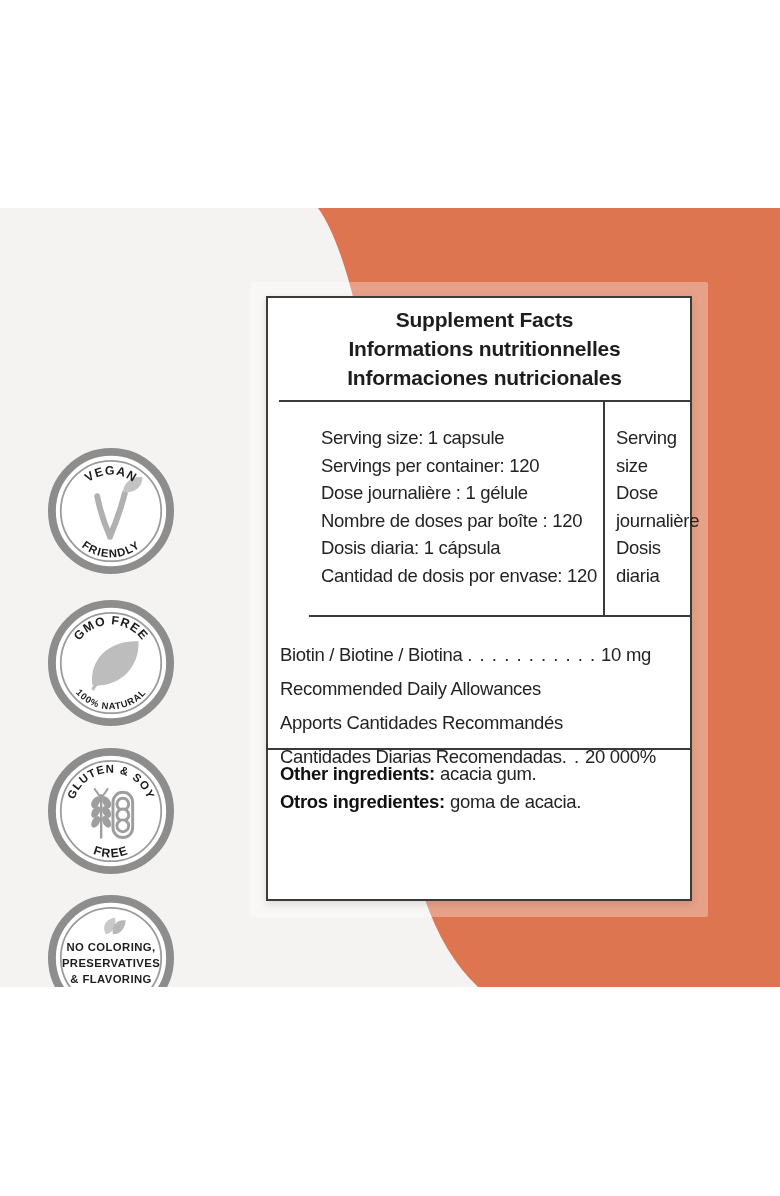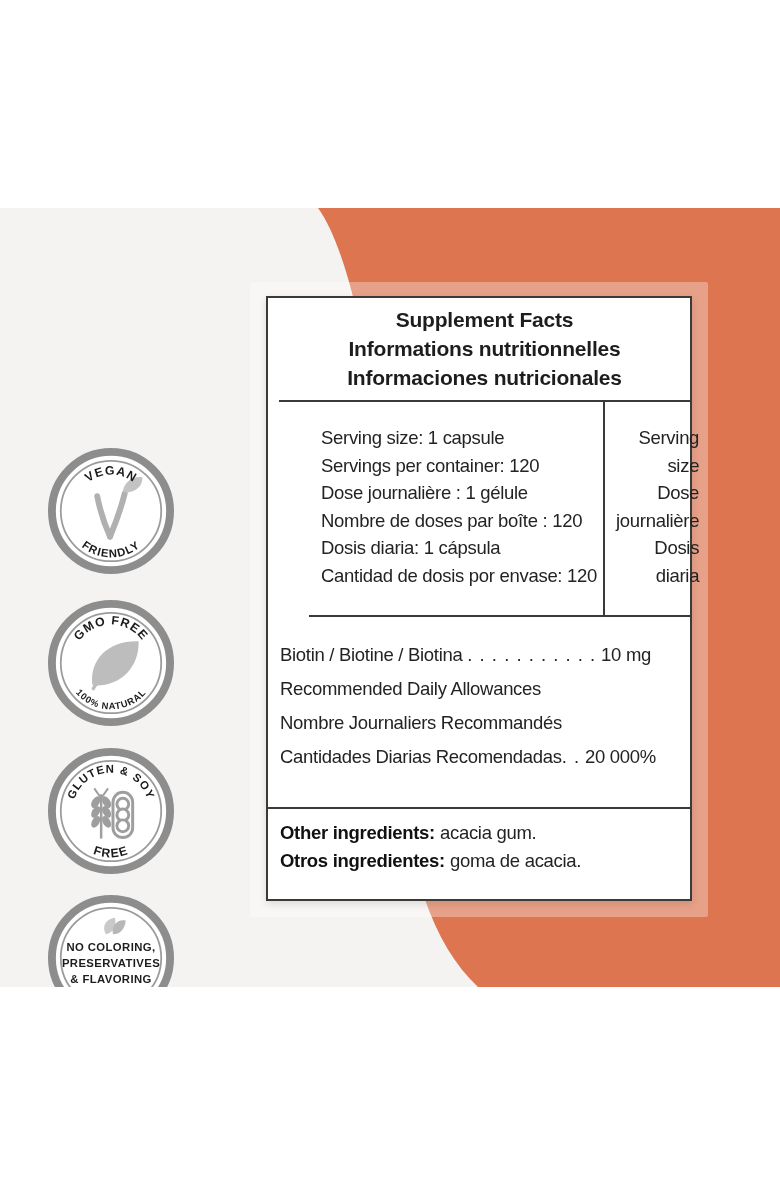--- a/index.html
+++ b/index.html
@@ -34,23 +34,23 @@
   
   .panel{position:absolute;left:266px;top:88px;width:426px;height:605px;box-sizing:border-box;
          background:#ffffff;border:2px solid #3a3a3a;box-shadow:0 3px 8px rgba(0,0,0,0.12);
          letter-spacing:-0.3px;}
   .p-header{height:104px;box-sizing:border-box;border-bottom:2px solid #3a3a3a;
             text-align:center;padding-top:7px;margin-left:11px;}
   .p-header div{font-size:21px;font-weight:bold;line-height:29px;color:#1d1d1d;letter-spacing:-0.2px;}
   .p-serving{height:215px;box-sizing:border-box;border-bottom:2px solid #3a3a3a;display:flex;margin-left:41px;}
   .p-serving .left{width:300px;box-sizing:border-box;border-right:2px solid #3a3a3a;
                    padding:22px 6px 0 12px;}
-  .p-serving .right{flex:1;padding:22px 4px 0 11px;text-align:right;}
+  .p-serving .right{flex:1;padding:22px 4px 0 11px;}
   .p-serving div.ln{font-size:18.5px;line-height:27.6px;white-space:nowrap;}
-  .p-biotin{height:192px;box-sizing:border-box;border-bottom:2px solid #3a3a3a;
+  .p-biotin{height:133px;box-sizing:border-box;border-bottom:2px solid #3a3a3a;
             padding:21px 12px 0 12px;}
   .p-biotin .ln{font-size:18.5px;line-height:34px;white-space:nowrap;}
   .dots{letter-spacing:1px;}
   .p-other{height:100px;box-sizing:border-box;padding:10px 12px 0 12px;border-radius:7px;}
   .p-other .ln{font-size:18.5px;line-height:27.5px;white-space:nowrap;}
   .ing-label{font-weight:bold;color:#111111;}
   .ing-value{margin-left:5px;}
 </style>
 </head>
 <body>
@@ -196,21 +196,21 @@
         </div>
       </div>
 
       <div class="p-biotin">
         <div class="ln">
           <span>Biotin / Biotine / Biotina</span>
           <span class="dots">. . . . . . . . . . .</span>
           <span>10 mg</span>
         </div>
         <div class="ln">Recommended Daily Allowances</div>
-        <div class="ln">Nombre Journaliers Recommandés</div>
+        <div class="ln">Apports Cantidades Recommandés</div>
         <div class="ln">
           <span>Cantidades Diarias Recomendadas</span><span class="dots">. .</span>
           <span>20 000%</span>
         </div>
       </div>
 
       <div class="p-other">
         <div class="ln">
           <span class="ing-label">Other ingredients:</span><span class="ing-value">acacia gum.</span>
         </div>

